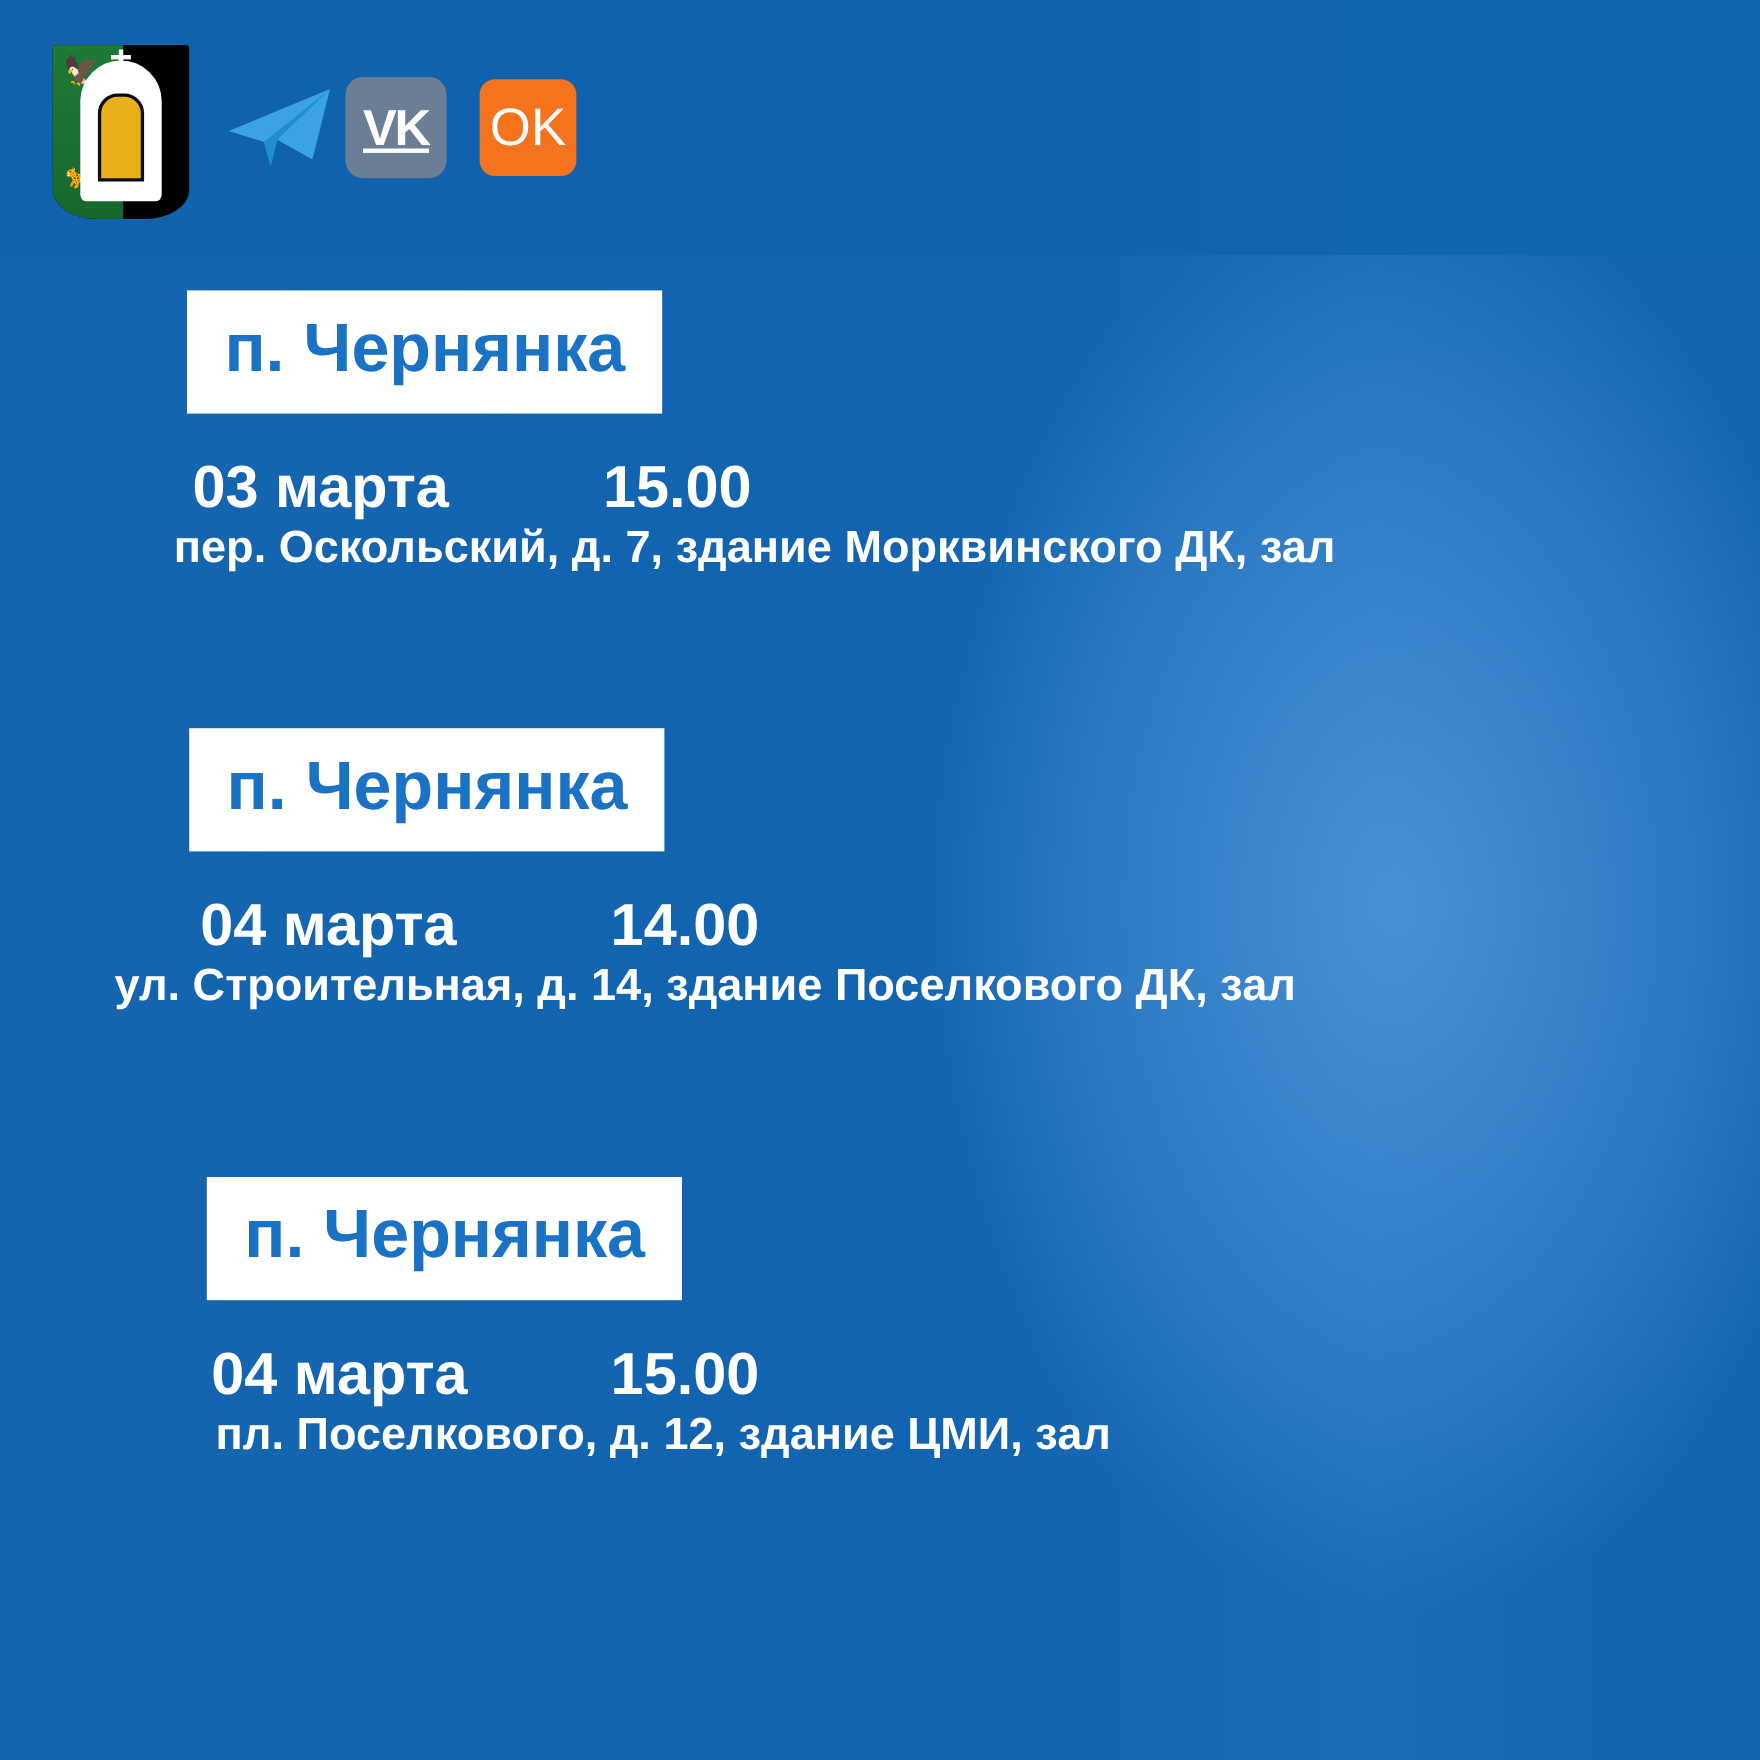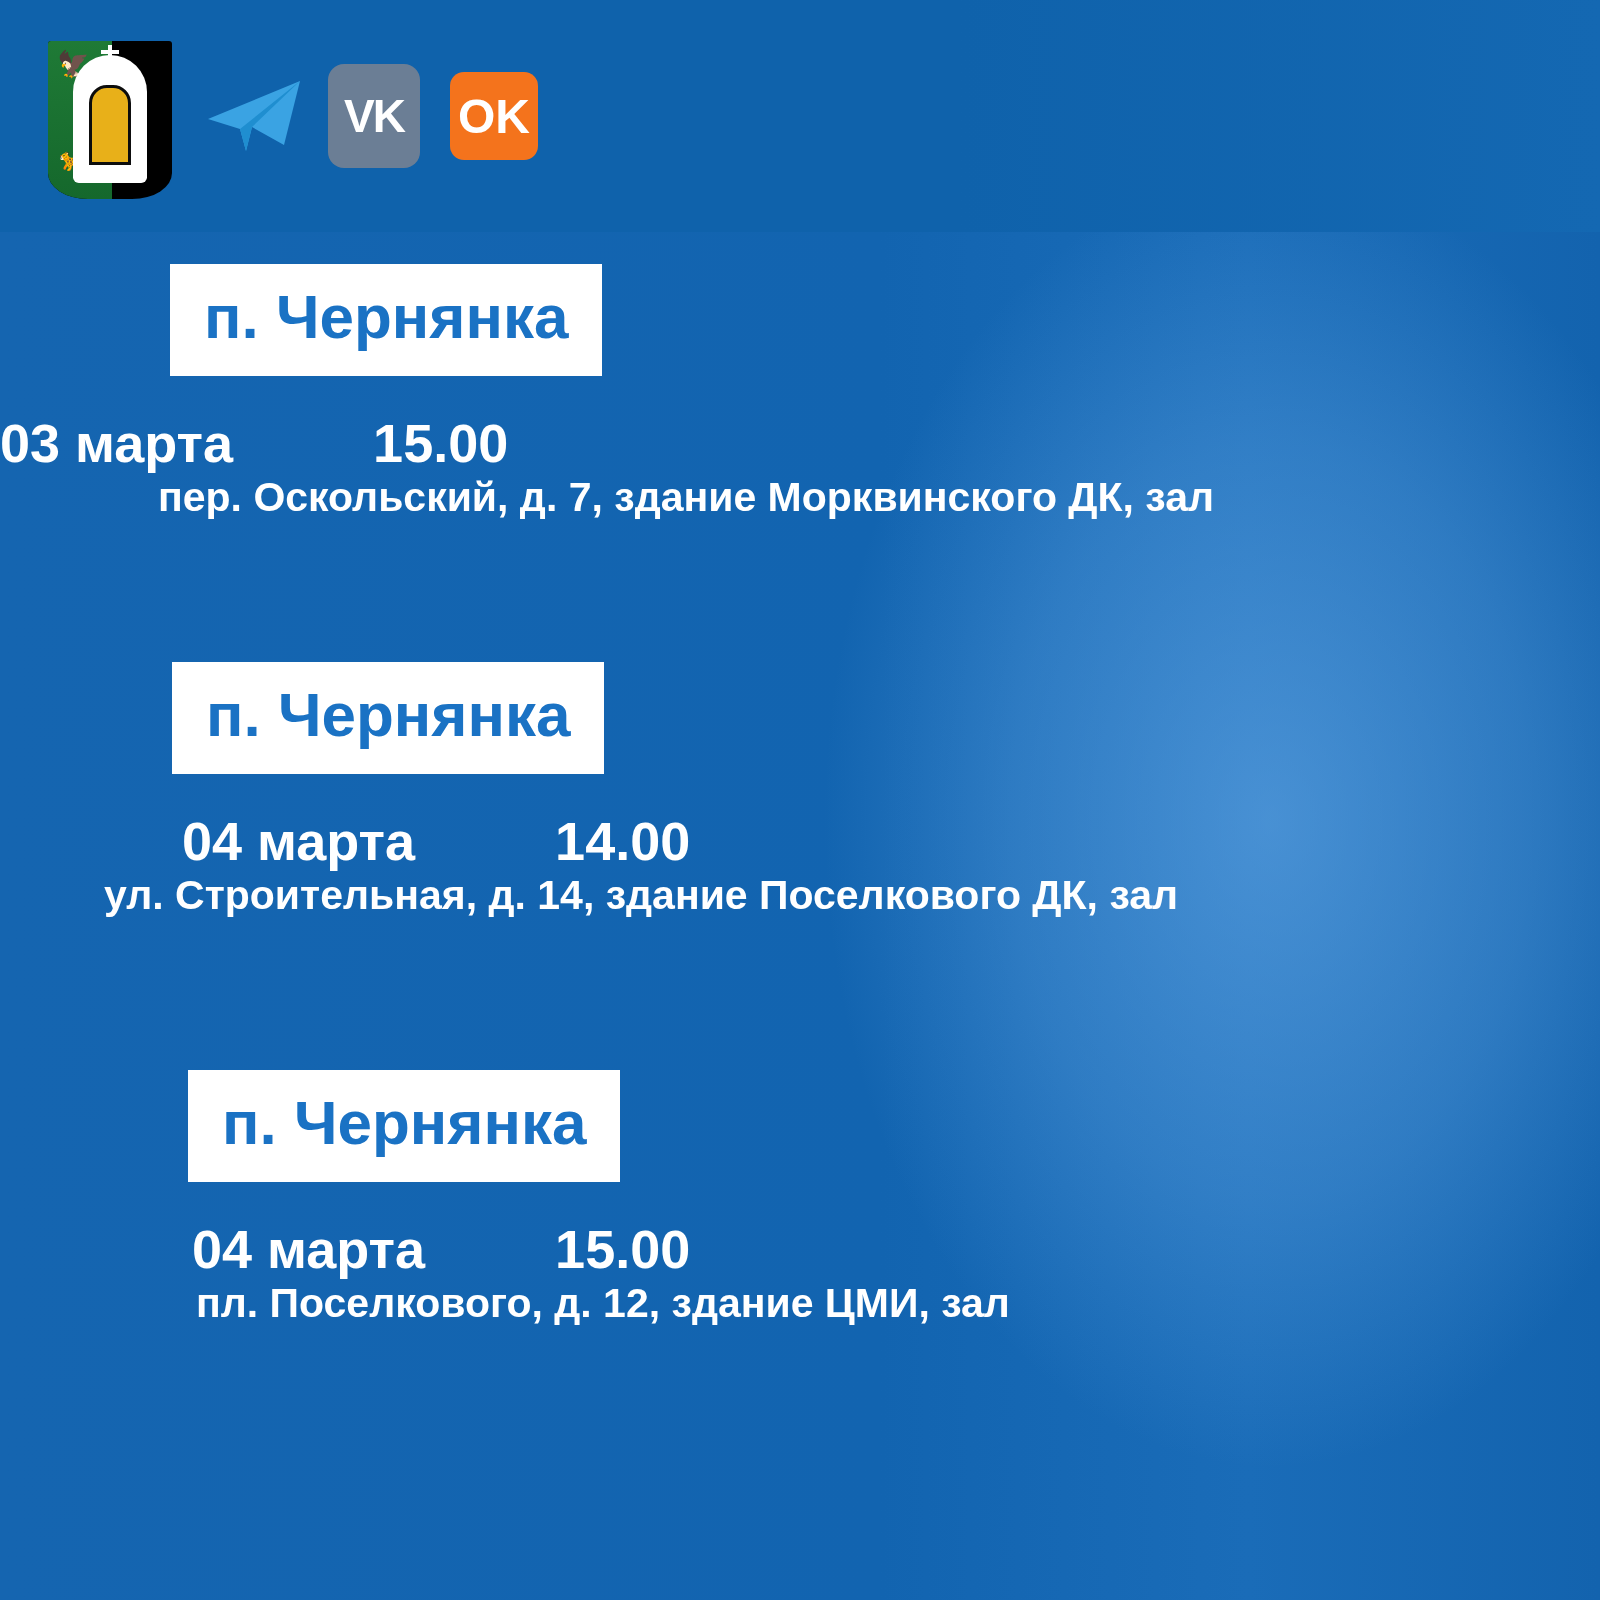--- a/index.html
+++ b/index.html
@@ -121,41 +121,42 @@
     width: 96px;
     height: 96px;
     margin-left: 34px;
     flex: none;
     display: flex;
     align-items: center;
     justify-content: center;
   }
   .vk-icon {
     width: 92px;
-    height: 104px;
-    margin-left: 26px;
+    height: 92px;
+    margin-left: 12px;
     background: #6b7e95;
     border-radius: 16px;
     color: #fff;
     font-weight: bold;
     font-size: 46px;
     display: flex;
     align-items: center;
     justify-content: center;
     letter-spacing: -2px;
     flex: none;
+    text-decoration: underline;
   }
   .ok-icon {
     width: 88px;
     height: 88px;
     margin-left: 30px;
     background: #f4731c;
     border-radius: 14px;
     color: #fff;
-    font-weight: bold;
+    font-weight: normal;
     font-size: 48px;
     display: flex;
     align-items: center;
     justify-content: center;
     flex: none;
   }
   .header-title {
     margin-left: 38px;
     color: #ffffff;
     font-family: "Liberation Serif", serif;
@@ -194,21 +195,21 @@
   .badge-wrap-3 { padding-left: 188px; }
 
   .datetime {
     color: #ffffff;
     font-weight: bold;
     font-size: 54px;
     display: flex;
     align-items: baseline;
     margin-top: 36px;
   }
-  .dt-1 { }
+  .dt-1 { padding-left: 175px; }
   .dt-2 { padding-left: 182px; }
   .dt-3 { padding-left: 192px; }
   .datetime .time { margin-left: 140px; }
   .dt-2 .time { margin-left: 140px; }
   .dt-3 .time { margin-left: 130px; }
 
   .address {
     color: #ffffff;
     font-weight: bold;
     font-size: 41px;

